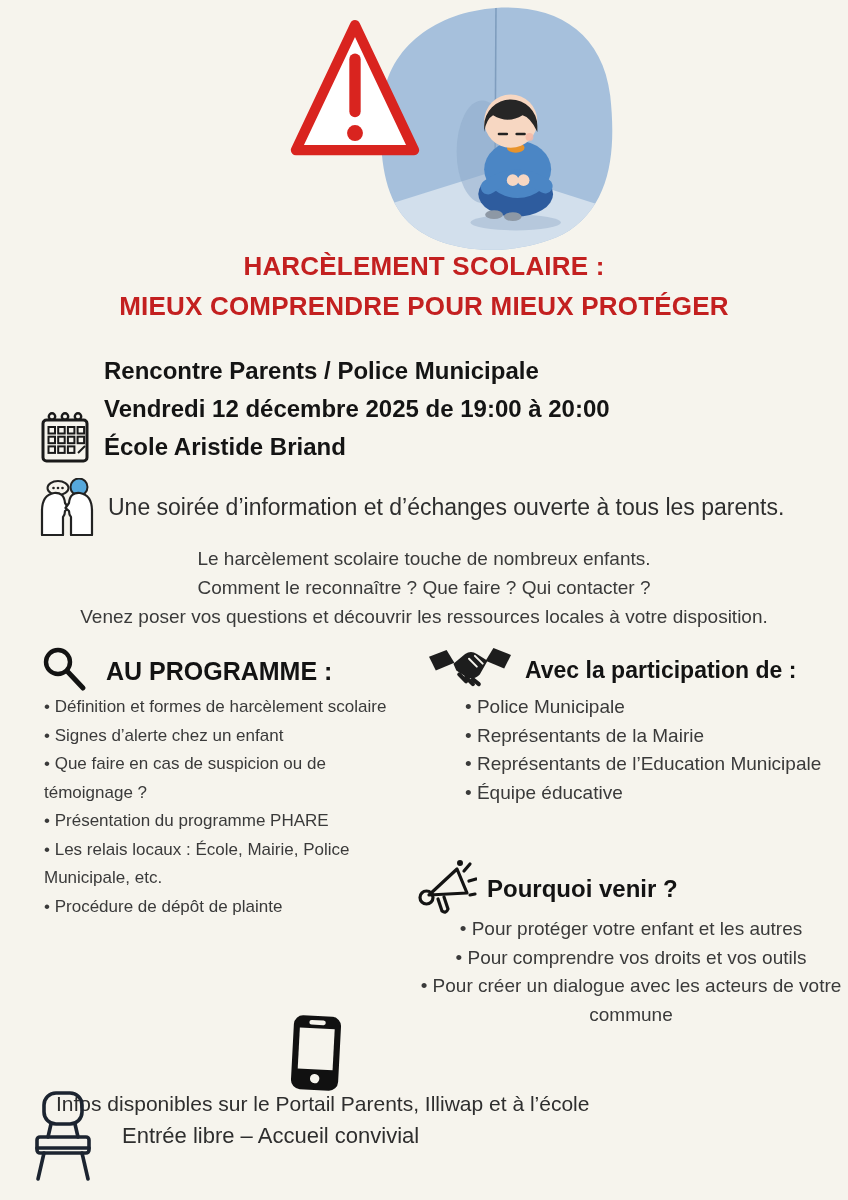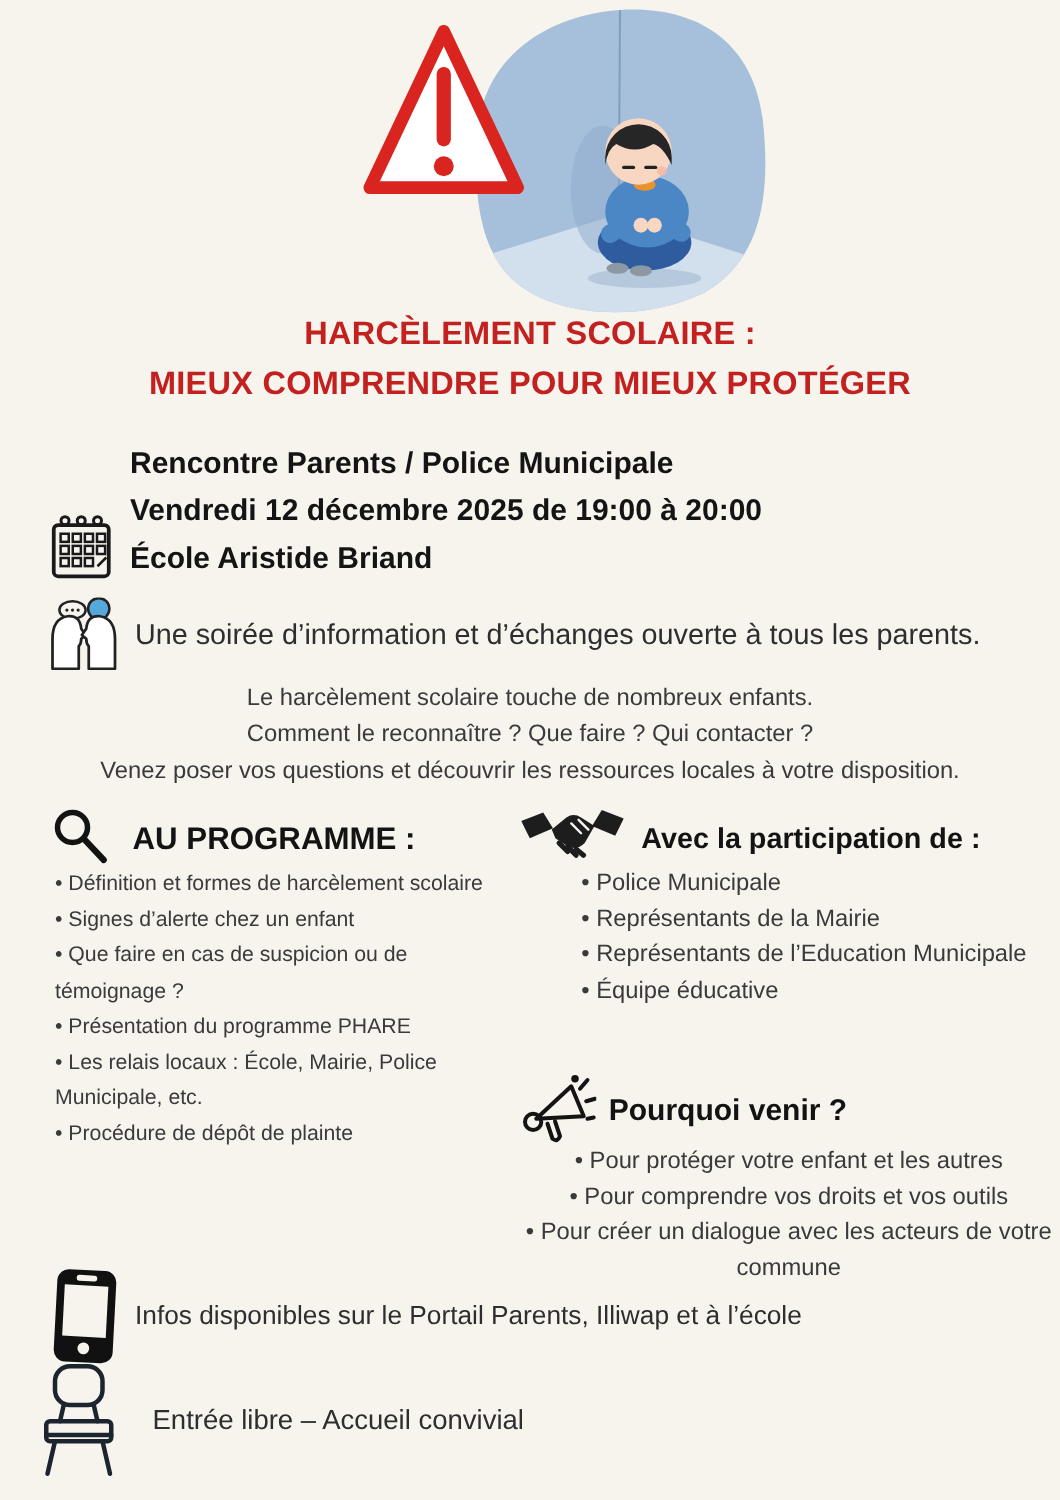--- a/index.html
+++ b/index.html
@@ -34,29 +34,29 @@
   .desc{left:0;right:0;top:544px;text-align:center;font-size:19px;line-height:29px;color:#3a3a3a;}
 
   
   .left-col{left:42px;top:643px;width:372px;}
   .right-col{left:415px;top:643px;width:432px;}
   .col-head{position:absolute;display:flex;align-items:center;}
   .col-head .label{font-weight:700;color:#131313;}
   .prog-head{top:4px;left:0;}
   .prog-head .label{font-size:25px;margin-left:16px;}
   .prog-list{position:absolute;top:50px;left:2px;width:366px;font-size:17px;line-height:28.5px;}
-  .part-head{top:5px;left:2px;text-align:center;}
+  .part-head{top:5px;left:14px;text-align:center;}
   .part-head .label{font-size:23px;margin-left:14px;}
   .part-list{position:absolute;top:50px;left:50px;width:368px;font-size:19px;line-height:28.5px;}
   .why-head{top:216px;left:0;}
   .why-head .label{font-size:24px;margin-left:10px;}
   .why-list{position:absolute;top:272px;left:0;width:432px;text-align:center;font-size:19px;line-height:28.5px;}
 
   
-  .phone-row{left:42px;top:1014px;display:flex;align-items:center;}
+  .phone-row{left:42px;top:1014px;display:flex;align-items:center;flex-direction:column;}
   .phone-icon{width:52px;height:78px;transform:rotate(3deg);}
   .phone-text{margin-left:14px;font-size:21px;color:#2e2e2e;}
   .chair-row{left:30px;top:1090px;display:flex;align-items:center;}
   .chair-icon{width:66px;height:92px;}
   .chair-text{margin-left:26px;font-size:22px;color:#2e2e2e;}
 </style>
 </head>
 <body>
 
 <div class="abs hero">

